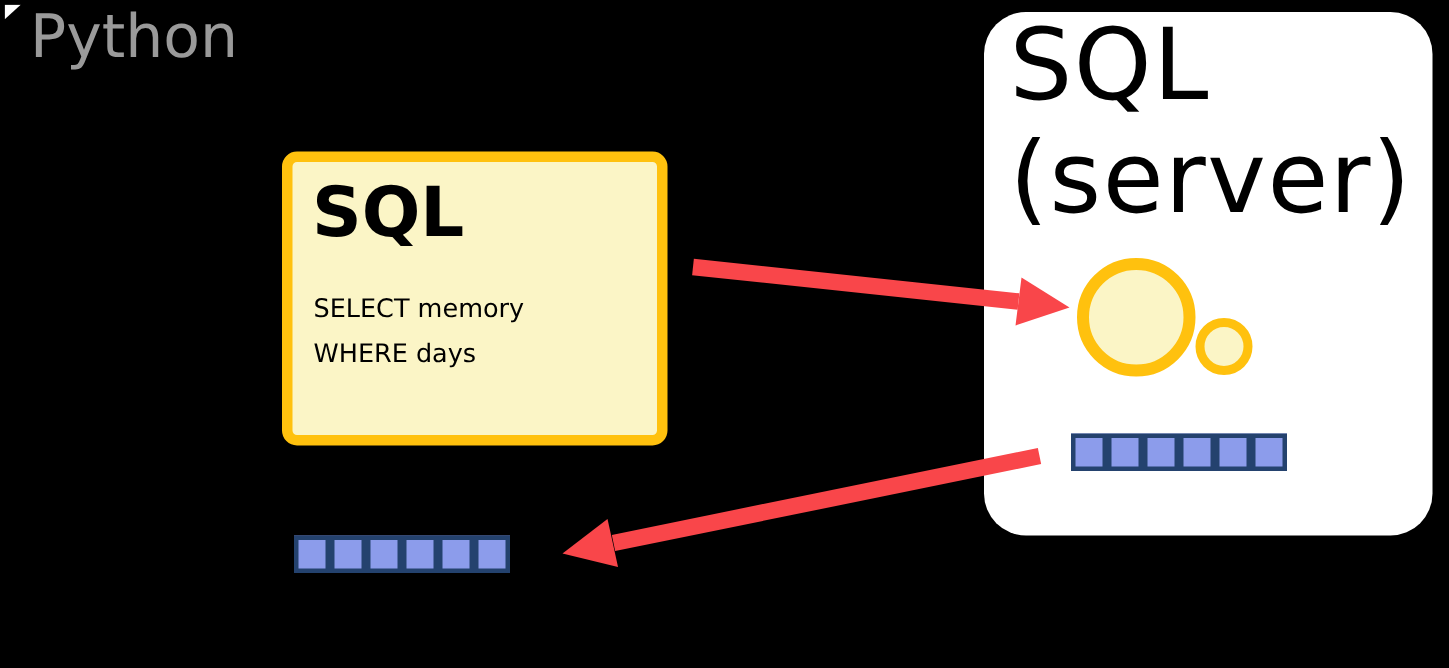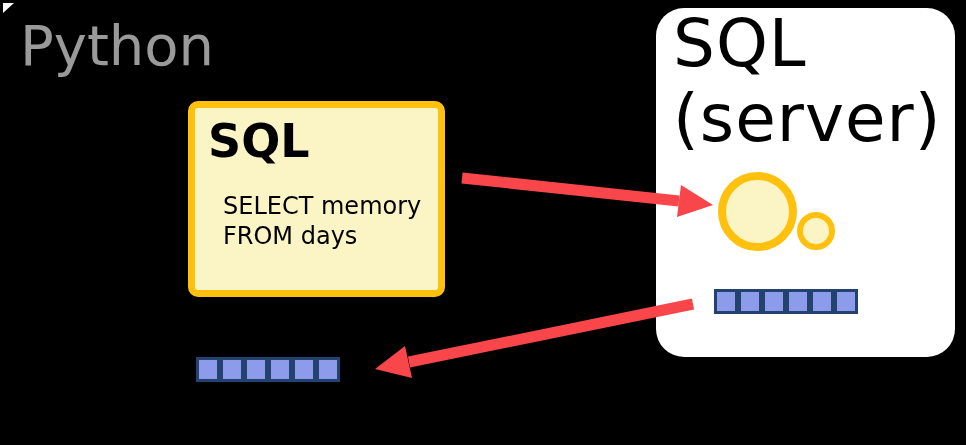--- a/index.html
+++ b/index.html
@@ -14,40 +14,39 @@
   
   #corner-mark {
     position: absolute; left: 3px; top: 3px;
     width: 11px; height: 10px;
     background: var(--corner-mark, #fff);
     clip-path: polygon(0 0, 100% 0, 0 100%);
   }
 
   #python-label {
     position: absolute; left: 20px; top: 2px;
-    font-size: 56px; color: var(--python-label, #9a9a9a);
+    font-size: 40px; color: var(--python-label, #9a9a9a);
     white-space: nowrap;
-    margin-top: 11px;
   }
 
   
   #query-box {
     position: absolute; left: 188px; top: 101px;
     width: 257px; height: 196px; box-sizing: border-box;
     background: var(--pale-yellow, #FBF5C6);
     border: 7px solid var(--accent-yellow, #FFC10E);
     border-radius: 10px;
   }
   #query-box .qb-title {
     position: absolute; left: 13px; top: 6px;
     font-size: 46px; font-weight: bold; color: var(--text, #000);
   }
   #query-box .qb-code {
-    position: absolute; left: 28px; top: 83px;
-    font-size: 24px; line-height: 30px; color: var(--text, #000);
+    position: absolute; left: 14px; top: 83px;
+    font-size: 17px; line-height: 30px; color: var(--text, #000);
     white-space: nowrap;
   }
 
   
   #server-box {
     position: absolute; left: 656px; top: 8px;
     width: 299px; height: 349px;
     background: var(--server-bg, #fff);
     border-radius: 28px;
   }
@@ -93,21 +92,21 @@
 <body>
 
 <div id="corner-mark"></div>
 
 <div id="python-label">Python</div>
 
 <div id="query-box">
   <div class="qb-title">SQL</div>
   <div class="qb-code">
     <div>SELECT memory</div>
-    <div>FROM days</div>
+    <div>WHERE days</div>
   </div>
 </div>
 
 <div id="server-box">
   <div class="sv-title">
     <div>SQL</div>
     <div>(server)</div>
   </div>
   <div>
     <div class="db-circle big"></div>

